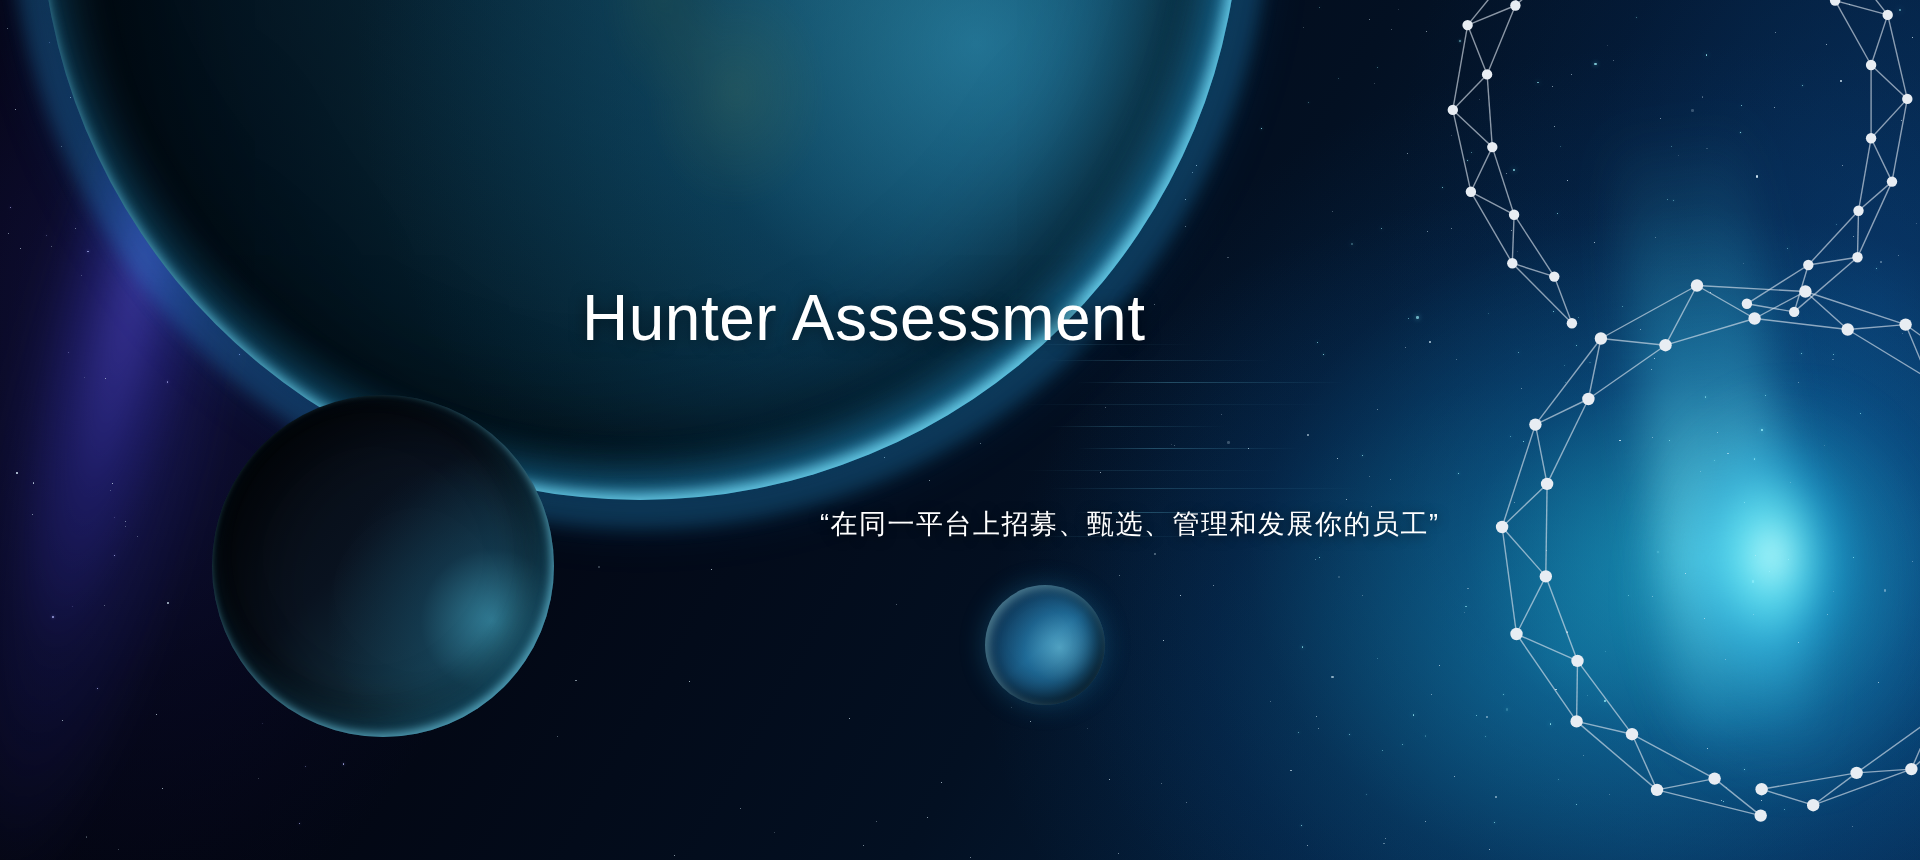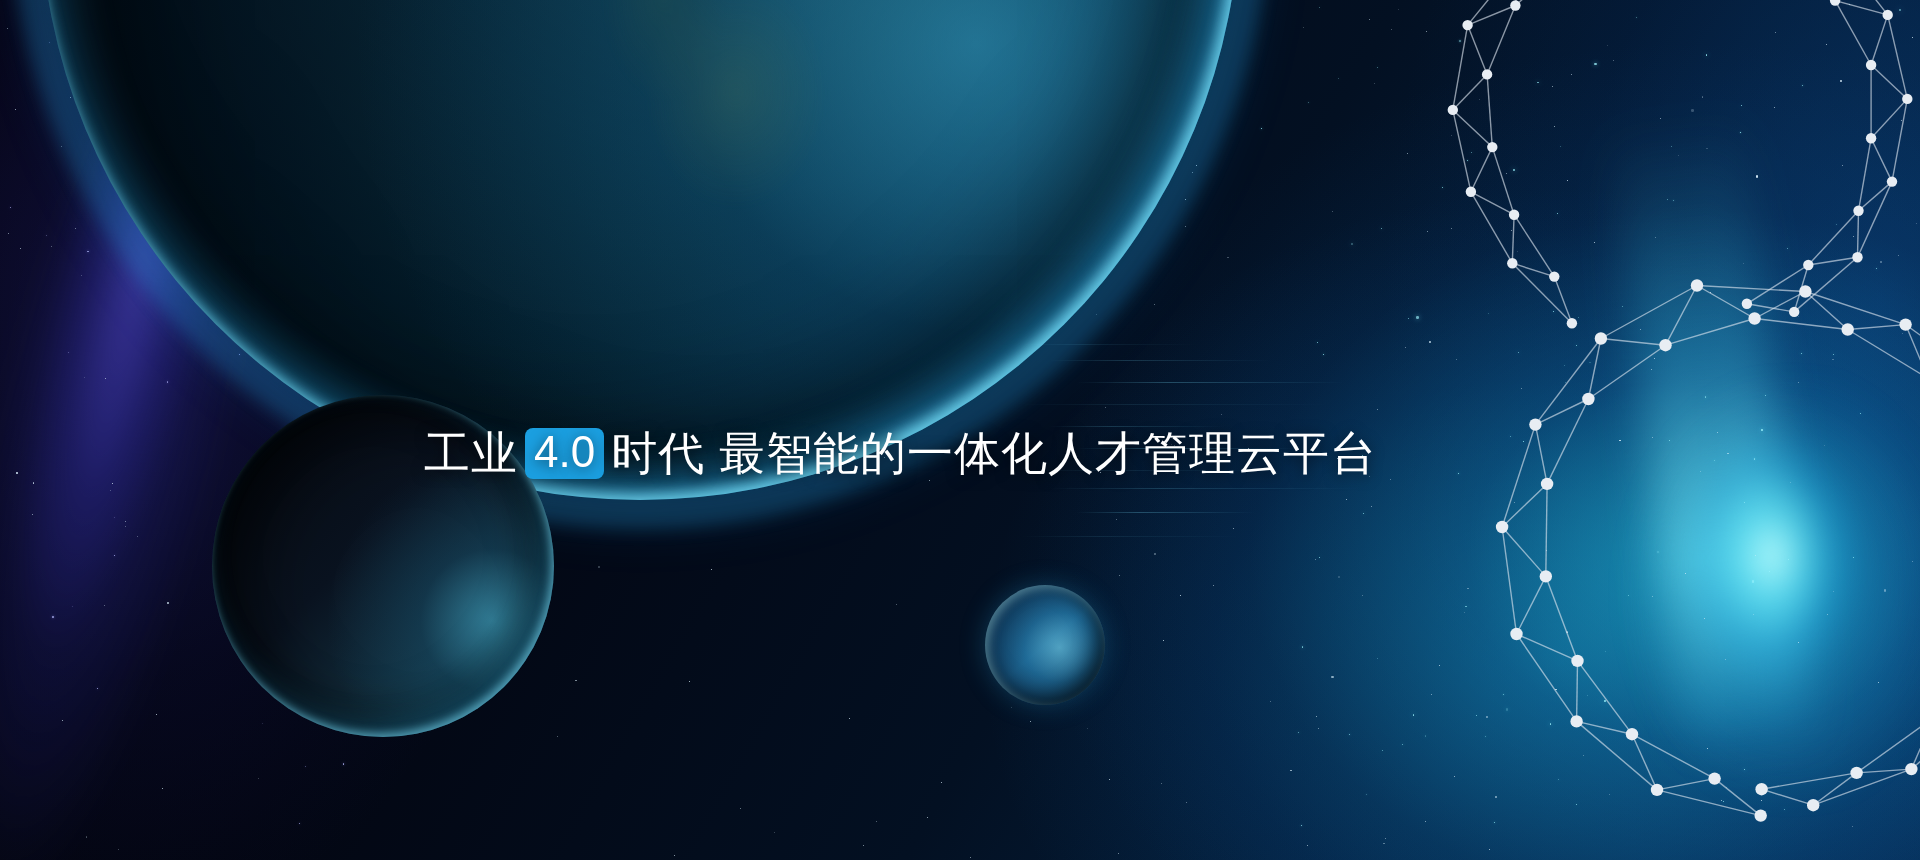--- a/index.html
+++ b/index.html
@@ -814,20 +814,17 @@
       <circle cx="532.8" cy="417.4" r="6.2"></circle>
       <circle cx="542.5" cy="479.7" r="6.2"></circle>
       <circle cx="484.0" cy="497.2" r="6.2"></circle>
       <circle cx="461.4" cy="549.1" r="6.2"></circle>
       <circle cx="406.6" cy="552.9" r="6.2"></circle>
       <circle cx="363.2" cy="585.2" r="6.2"></circle>
       <circle cx="311.6" cy="569.2" r="6.2"></circle>
     </svg>
 
   <div class="hero-copy">
-    <div class="tagline">
-      <span>工业</span>
-      <span class="badge-40">4.0</span>
-      <span>时代 最智能的一体化人才管理云平台</span>
-    </div>
+    <div class="brand-en">Hunter Assessment</div>
+    <div class="quote">“在同一平台上招募、甄选、管理和发展你的员工”</div>
   </div>
 
 </div>
 
 </body></html>

